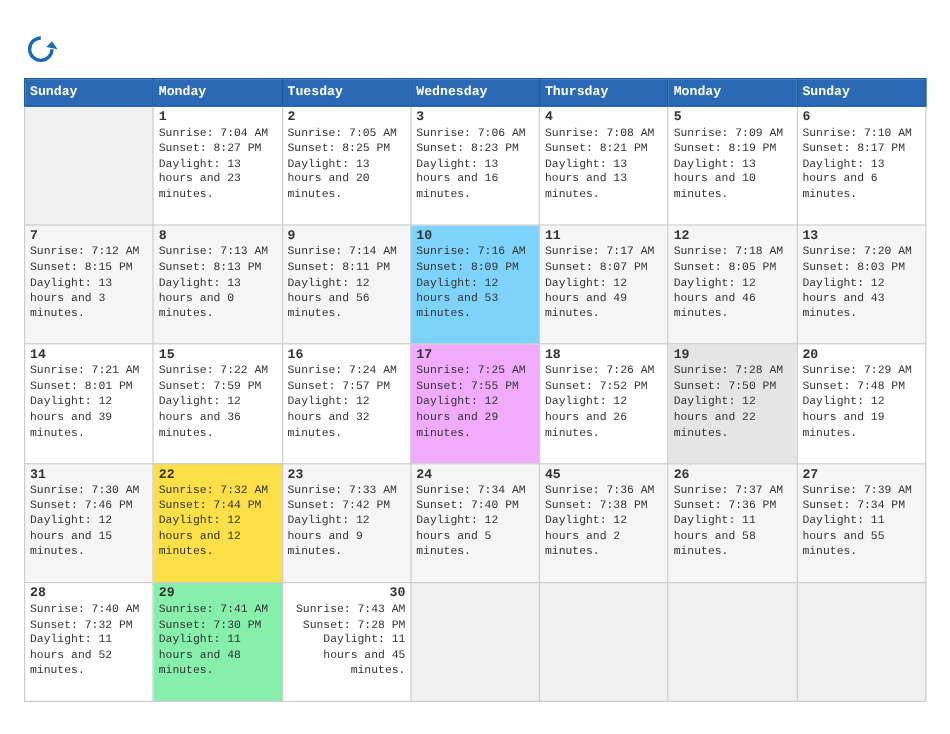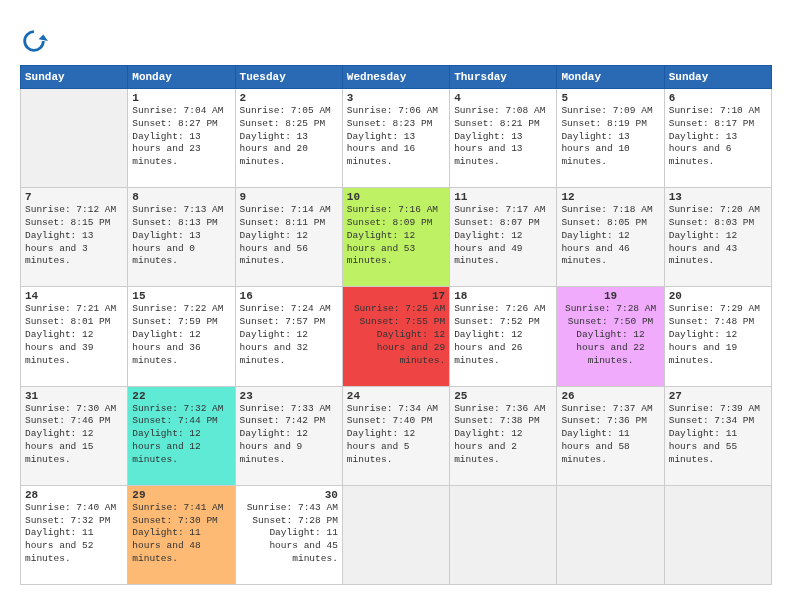--- a/index.html
+++ b/index.html
@@ -164,21 +164,21 @@
             <div class="day-info">Sunrise: 7:12 AM<br>Sunset: 8:15 PM<br>Daylight: 13 hours and 3 minutes.</div>
           </td>
           <td style="background: rgb(245, 245, 245);">
             <span class="day-number">8</span>
             <div class="day-info">Sunrise: 7:13 AM<br>Sunset: 8:13 PM<br>Daylight: 13 hours and 0 minutes.</div>
           </td>
           <td style="background: rgb(245, 245, 245);">
             <span class="day-number">9</span>
             <div class="day-info">Sunrise: 7:14 AM<br>Sunset: 8:11 PM<br>Daylight: 12 hours and 56 minutes.</div>
           </td>
-          <td style="background: #bef264;">
+          <td style="background: #7dd3fc;">
             <span class="day-number">10</span>
             <div class="day-info">Sunrise: 7:16 AM<br>Sunset: 8:09 PM<br>Daylight: 12 hours and 53 minutes.</div>
           </td>
           <td style="background: rgb(245, 245, 245); margin-left: 40px;">
             <span class="day-number">11</span>
             <div class="day-info">Sunrise: 7:17 AM<br>Sunset: 8:07 PM<br>Daylight: 12 hours and 49 minutes.</div>
           </td>
           <td style="background: rgb(245, 245, 245);">
             <span class="day-number">12</span>
             <div class="day-info">Sunrise: 7:18 AM<br>Sunset: 8:05 PM<br>Daylight: 12 hours and 46 minutes.</div>
@@ -194,73 +194,73 @@
             <div class="day-info">Sunrise: 7:21 AM<br>Sunset: 8:01 PM<br>Daylight: 12 hours and 39 minutes.</div>
           </td>
           <td style="background: rgb(255, 255, 255);">
             <span class="day-number">15</span>
             <div class="day-info">Sunrise: 7:22 AM<br>Sunset: 7:59 PM<br>Daylight: 12 hours and 36 minutes.</div>
           </td>
           <td style="background: rgb(255, 255, 255);">
             <span class="day-number">16</span>
             <div class="day-info">Sunrise: 7:24 AM<br>Sunset: 7:57 PM<br>Daylight: 12 hours and 32 minutes.</div>
           </td>
-          <td style="background: #ef4444; text-align: right;">
+          <td style="background: #f0abfc;">
             <span class="day-number">17</span>
             <div class="day-info">Sunrise: 7:25 AM<br>Sunset: 7:55 PM<br>Daylight: 12 hours and 29 minutes.</div>
           </td>
           <td style="background: rgb(255, 255, 255);">
             <span class="day-number">18</span>
             <div class="day-info">Sunrise: 7:26 AM<br>Sunset: 7:52 PM<br>Daylight: 12 hours and 26 minutes.</div>
           </td>
-          <td style="background: #f0abfc; text-align: center;">
+          <td style="background: #e5e5e5;">
             <span class="day-number">19</span>
             <div class="day-info">Sunrise: 7:28 AM<br>Sunset: 7:50 PM<br>Daylight: 12 hours and 22 minutes.</div>
           </td>
           <td style="background: rgb(255, 255, 255);">
             <span class="day-number">20</span>
             <div class="day-info">Sunrise: 7:29 AM<br>Sunset: 7:48 PM<br>Daylight: 12 hours and 19 minutes.</div>
           </td>
         </tr>
         <tr>
           <td style="background: rgb(245, 245, 245);">
             <span class="day-number">31</span>
             <div class="day-info">Sunrise: 7:30 AM<br>Sunset: 7:46 PM<br>Daylight: 12 hours and 15 minutes.</div>
           </td>
-          <td style="background: #5eead4;">
+          <td style="background: #fde047;">
             <span class="day-number">22</span>
             <div class="day-info">Sunrise: 7:32 AM<br>Sunset: 7:44 PM<br>Daylight: 12 hours and 12 minutes.</div>
           </td>
           <td style="background: rgb(245, 245, 245);">
             <span class="day-number">23</span>
             <div class="day-info">Sunrise: 7:33 AM<br>Sunset: 7:42 PM<br>Daylight: 12 hours and 9 minutes.</div>
           </td>
           <td style="background: rgb(245, 245, 245);">
             <span class="day-number">24</span>
             <div class="day-info">Sunrise: 7:34 AM<br>Sunset: 7:40 PM<br>Daylight: 12 hours and 5 minutes.</div>
           </td>
           <td style="background: rgb(245, 245, 245);">
-            <span class="day-number">25</span>
+            <span class="day-number">45</span>
             <div class="day-info">Sunrise: 7:36 AM<br>Sunset: 7:38 PM<br>Daylight: 12 hours and 2 minutes.</div>
           </td>
           <td style="background: rgb(245, 245, 245); margin-left: 28px;">
             <span class="day-number">26</span>
             <div class="day-info">Sunrise: 7:37 AM<br>Sunset: 7:36 PM<br>Daylight: 11 hours and 58 minutes.</div>
           </td>
           <td style="background: rgb(245, 245, 245);">
             <span class="day-number">27</span>
             <div class="day-info">Sunrise: 7:39 AM<br>Sunset: 7:34 PM<br>Daylight: 11 hours and 55 minutes.</div>
           </td>
         </tr>
         <tr>
           <td style="background: rgb(255, 255, 255); margin-left: 44px;">
             <span class="day-number">28</span>
             <div class="day-info">Sunrise: 7:40 AM<br>Sunset: 7:32 PM<br>Daylight: 11 hours and 52 minutes.</div>
           </td>
-          <td style="background: #fdba74;">
+          <td style="background: #86efac;">
             <span class="day-number">29</span>
             <div class="day-info">Sunrise: 7:41 AM<br>Sunset: 7:30 PM<br>Daylight: 11 hours and 48 minutes.</div>
           </td>
           <td style="background: rgb(255, 255, 255); text-align: right;">
             <span class="day-number">30</span>
             <div class="day-info">Sunrise: 7:43 AM<br>Sunset: 7:28 PM<br>Daylight: 11 hours and 45 minutes.</div>
           </td>
           <td class="empty-cell"></td>
           <td class="empty-cell"></td>
           <td class="empty-cell"></td>

